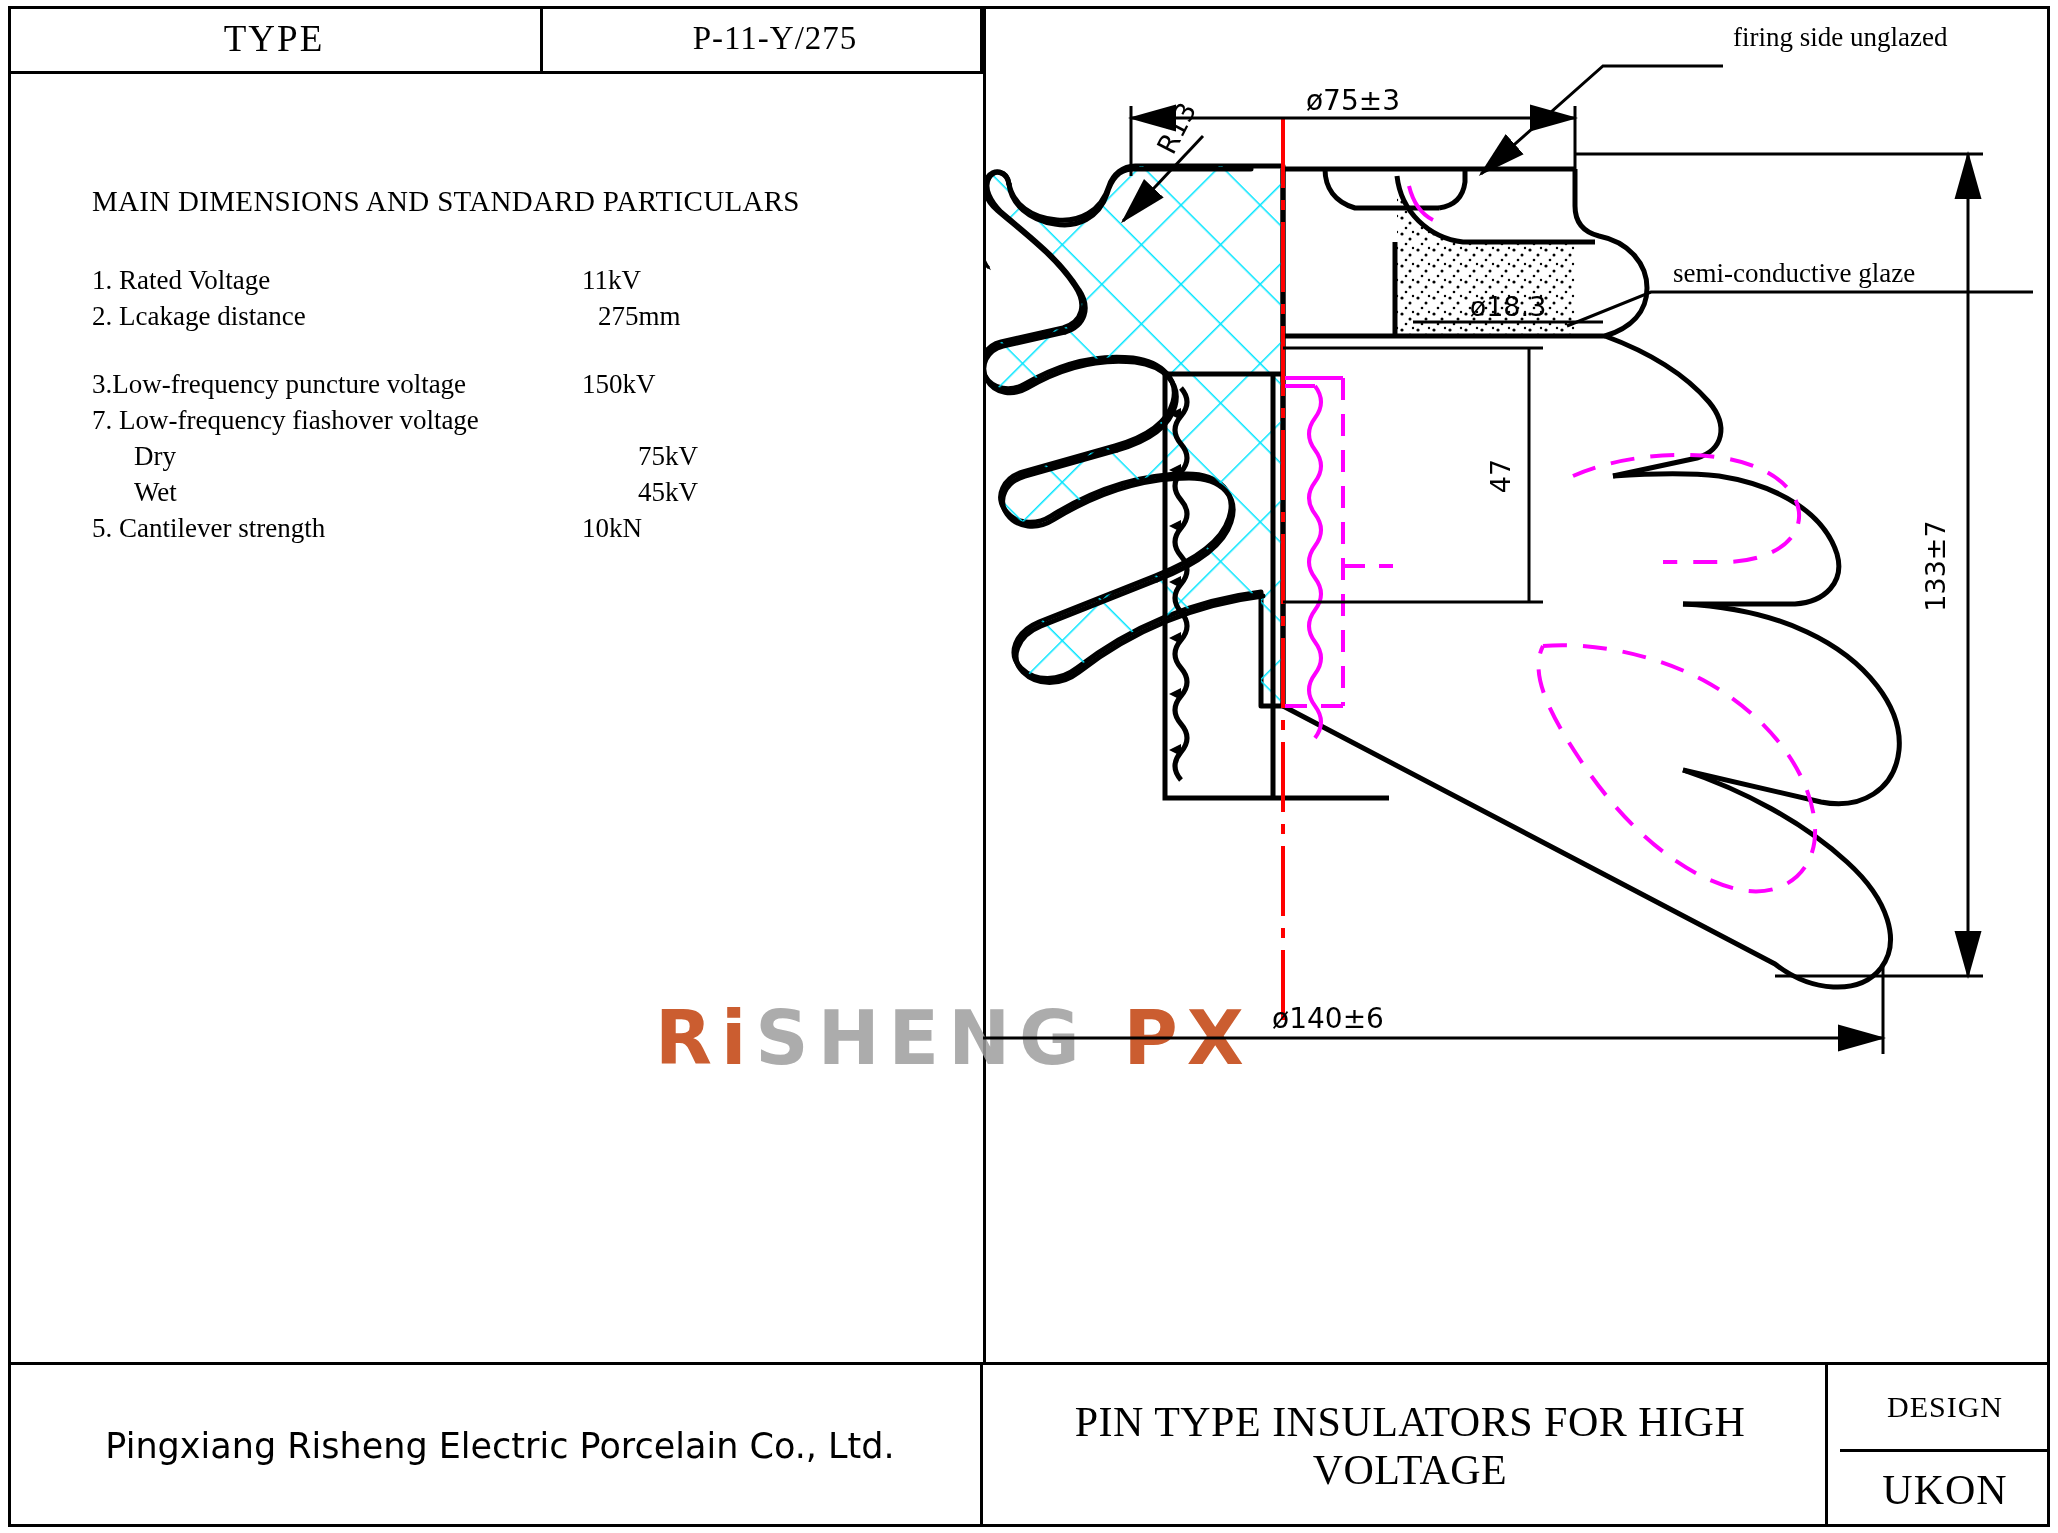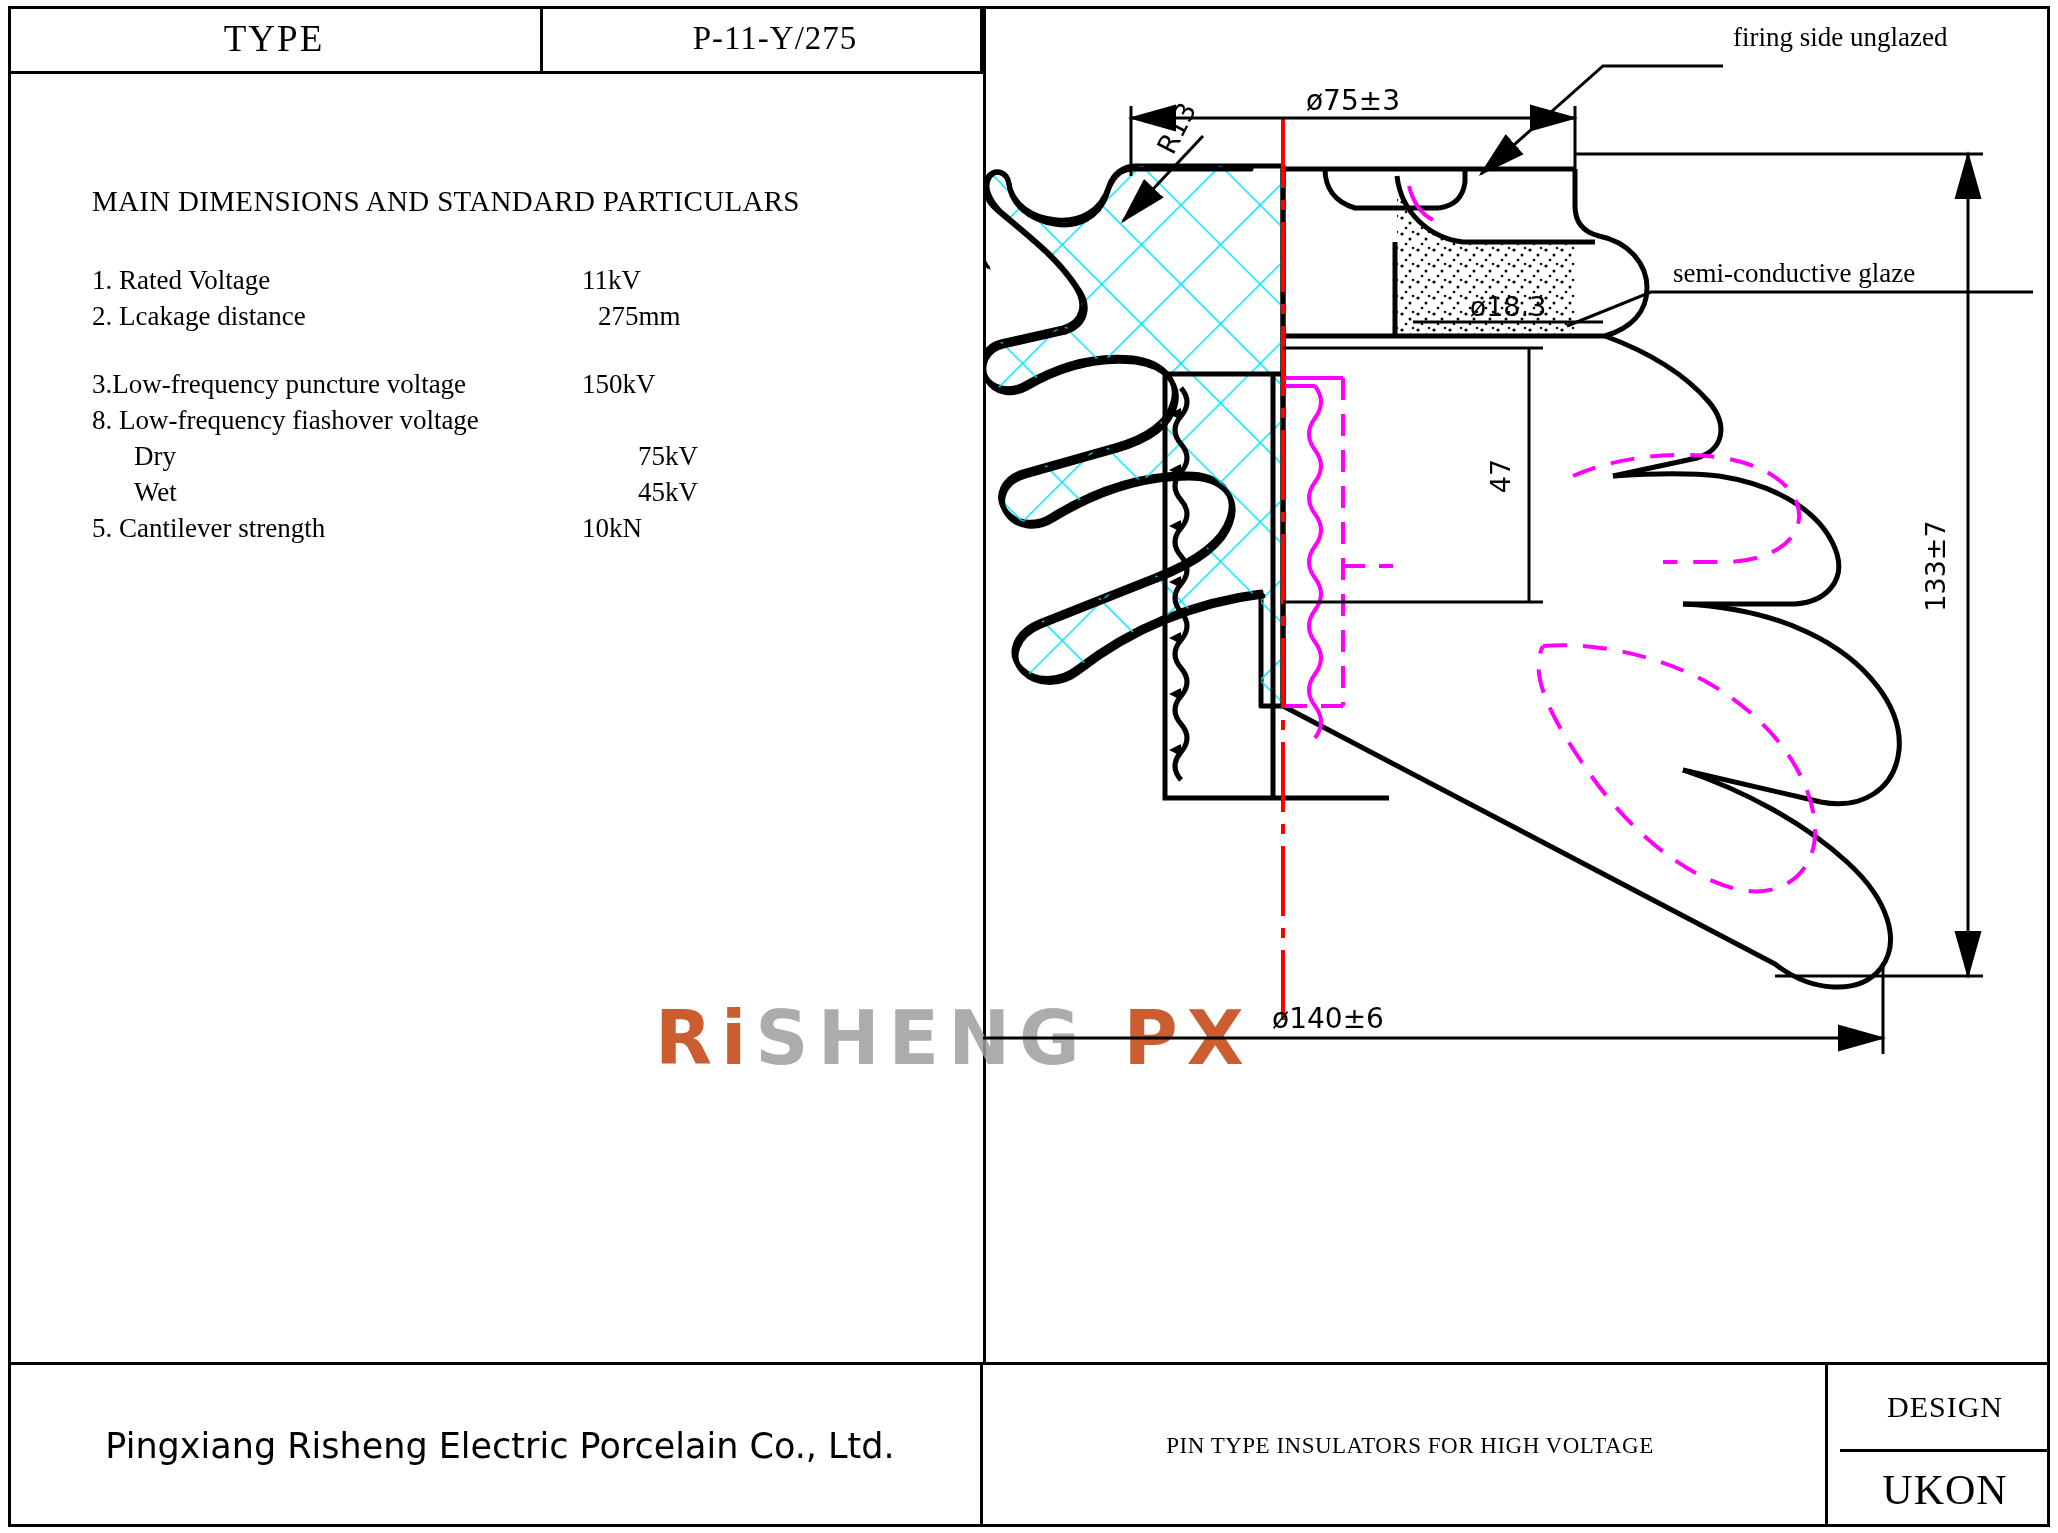--- a/index.html
+++ b/index.html
@@ -44,21 +44,21 @@
 
   
   .draw{position:absolute;left:983px;top:6px;width:1067px;height:1356px;}
 
   
   .tb{position:absolute;left:8px;top:1365px;width:2042px;height:162px;box-sizing:border-box;}
   .tb-cell{position:absolute;top:0;height:100%;box-sizing:border-box;
            display:flex;align-items:center;justify-content:center;text-align:center;padding-left:12px;}
   .tb-company{left:0;width:975px;border-right:3px solid #000;font-size:35px;
               font-family:"DejaVu Sans",sans-serif;}
-  .tb-title{left:975px;width:845px;border-right:3px solid #000;font-size:23px;letter-spacing:.5px;}
+  .tb-title{left:975px;width:845px;border-right:3px solid #000;font-size:42px;letter-spacing:.5px;}
   .tb-right{left:1820px;width:222px;flex-direction:column;}
   .tb-design{width:100%;height:54%;display:flex;align-items:center;justify-content:center;
              border-bottom:3px solid #000;font-size:30px;box-sizing:border-box;letter-spacing:1px;}
   .tb-designer{width:100%;height:46%;display:flex;align-items:center;justify-content:center;
                font-size:42px;box-sizing:border-box;letter-spacing:1px;}
 </style>
 </head>
 <body>
 
 <div class="frame"></div>
@@ -87,21 +87,21 @@
     <span class="lbl">2. Lcakage distance</span>
     <span class="val v-b">275mm</span>
   </div>
 
   <div class="note-row">
     <span class="lbl">3.Low-frequency puncture voltage</span>
     <span class="val v-c">150kV</span>
   </div>
 
   <div class="note-row">
-    <span class="lbl">8. Low-frequency fiashover voltage</span>
+    <span class="lbl">7. Low-frequency fiashover voltage</span>
     <span class="val v-c"></span>
   </div>
 
   <div class="note-row">
     <span class="lbl ind">Dry</span>
     <span class="val v-d">75kV</span>
   </div>
 
   <div class="note-row">
     <span class="lbl ind">Wet</span>

